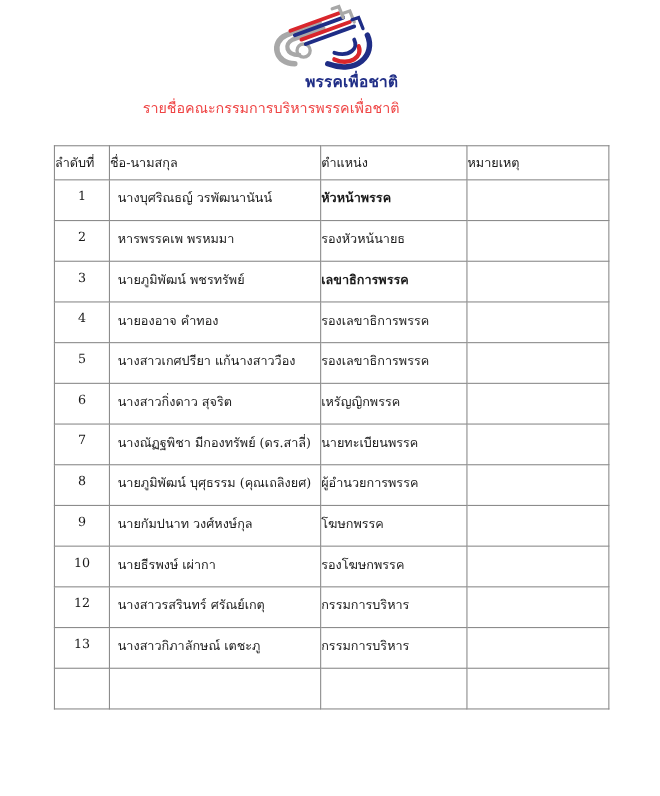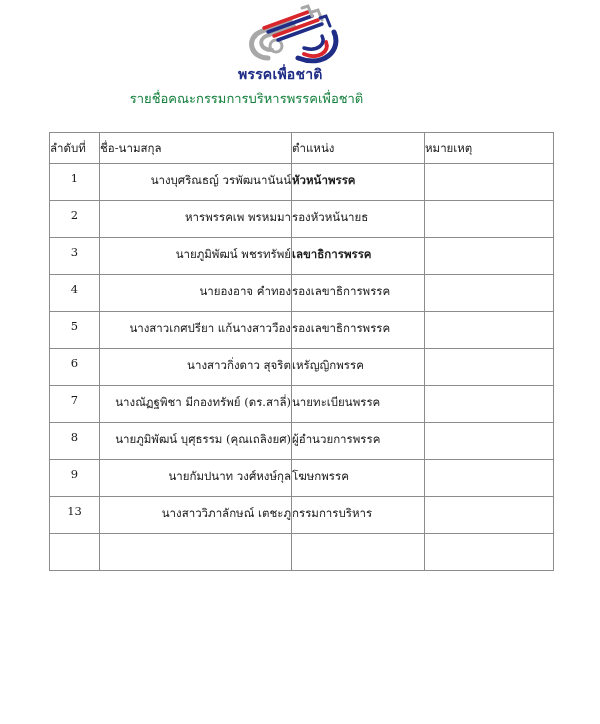--- a/index.html
+++ b/index.html
@@ -21,36 +21,36 @@
       top: 2px;
       width: 124px;
       height: 82px;
     }
     .logo-wrap svg { display: block; }
     .logo-text {
       position: absolute;
       left: 0;
       top: 61px;
       width: 124px;
-      text-align: left;
+      text-align: right;
       font-family: "DejaVu Sans", "Liberation Sans", sans-serif;
       font-weight: bold;
       font-size: 14px;
       letter-spacing: 0.2px;
       color: #1f2d86;
     }
     .doc-title {
       position: absolute;
       left: 0;
       top: 88px;
       width: 493px;
       text-align: center;
       font-family: Liberation Sans, sans-serif;
       font-size: 13px;
-      color: #15803d;
+      color: #ef4444;
     }
     table.board {
       position: absolute;
       left: 49px;
       top: 132px;
       width: 504px;
       border-collapse: collapse;
       table-layout: fixed;
     }
     table.board th, table.board td {
@@ -65,21 +65,21 @@
       height: 30px;
       vertical-align: middle;
       text-align: left;
     }
     table.board td {
       height: 37px;
       padding-top: 7px;
       box-sizing: border-box;
     }
     table.board td.num { text-align: center; }
-    table.board td.name { padding-left: 7px; text-align: right; }
+    table.board td.name { padding-left: 7px; }
     table.board td.pos { }
     table.board td.pos.bold { font-weight: bold; }
     col.c1 { width: 50px; }
     col.c2 { width: 192px; }
     col.c3 { width: 133px; }
     col.c4 { width: 129px; }
   </style>
 </head>
 <body>
 
@@ -172,22 +172,34 @@
         <td class="pos">ผู้อำนวยการพรรค</td>
         <td class="note"></td>
       </tr>
       <tr>
         <td class="num">9</td>
         <td class="name">นายกัมปนาท วงศ์หงษ์กุล</td>
         <td class="pos">โฆษกพรรค</td>
         <td class="note"></td>
       </tr>
       <tr>
+        <td class="num">10</td>
+        <td class="name">นายธีรพงษ์ เผ่ากา</td>
+        <td class="pos">รองโฆษกพรรค</td>
+        <td class="note"></td>
+      </tr>
+      <tr>
+        <td class="num">12</td>
+        <td class="name">นางสาวรสรินทร์ ศรัณย์เกตุ</td>
+        <td class="pos">กรรมการบริหาร</td>
+        <td class="note"></td>
+      </tr>
+      <tr>
         <td class="num">13</td>
-        <td class="name">นางสาววิภาลักษณ์ เตชะภู</td>
+        <td class="name">นางสาวกิภาลักษณ์ เตชะภู</td>
         <td class="pos">กรรมการบริหาร</td>
         <td class="note"></td>
       </tr>
       <tr>
         <td class="num"></td>
         <td class="name"></td>
         <td class="pos"></td>
         <td class="note"></td>
       </tr>
     </tbody>

